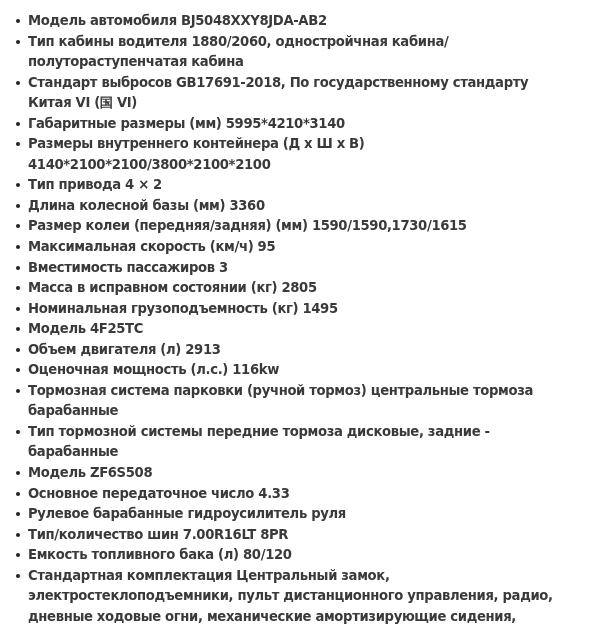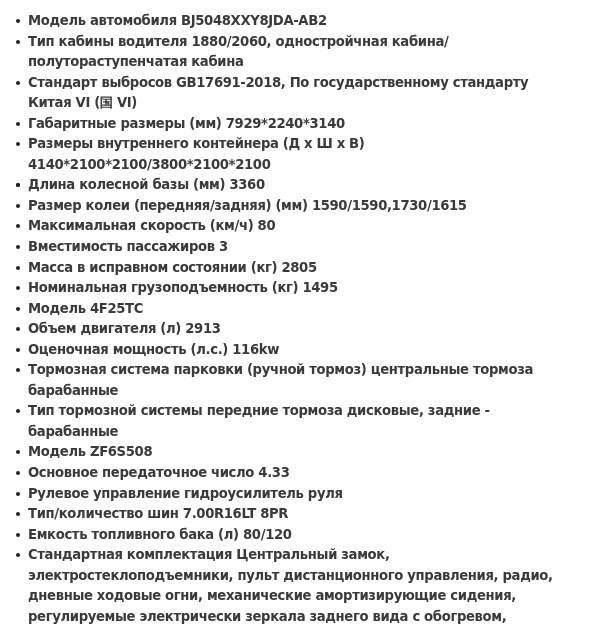--- a/index.html
+++ b/index.html
@@ -30,33 +30,33 @@
       background: #222;
     }
   </style>
 </head>
 <body>
 
 <ul class="spec-list">
   <li><span class="bullet"></span><span>Модель автомобиля BJ5048XXY8JDA-AB2</span></li>
   <li><span class="bullet"></span><span>Тип кабины водителя 1880/2060, одностройчная кабина/полутораступенчатая кабина</span></li>
   <li><span class="bullet"></span><span>Стандарт выбросов GB17691-2018, По государственному стандарту Китая VI (国 VI)</span></li>
-  <li><span class="bullet"></span><span>Габаритные размеры (мм) 7929*2240*3140</span></li>
+  <li><span class="bullet"></span><span>Габаритные размеры (мм) 5995*4210*3140</span></li>
   <li><span class="bullet"></span><span>Размеры внутреннего контейнера (Д х Ш х В) 4140*2100*2100/3800*2100*2100</span></li>
-  <li><span class="bullet"></span></li>
+  <li><span class="bullet"></span><span>Тип привода 4 × 2</span></li>
   <li><span class="bullet"></span><span>Длина колесной базы (мм) 3360</span></li>
   <li><span class="bullet"></span><span>Размер колеи (передняя/задняя) (мм)  1590/1590,1730/1615</span></li>
-  <li><span class="bullet"></span><span>Максимальная скорость (км/ч) 80</span></li>
+  <li><span class="bullet"></span><span>Максимальная скорость (км/ч) 95</span></li>
   <li><span class="bullet"></span><span>Вместимость пассажиров 3</span></li>
   <li><span class="bullet"></span><span>Масса в исправном состоянии (кг) 2805</span></li>
   <li><span class="bullet"></span><span>Номинальная грузоподъемность (кг) 1495</span></li>
   <li><span class="bullet"></span><span>Модель 4F25TC</span></li>
   <li><span class="bullet"></span><span>Объем двигателя (л) 2913</span></li>
   <li><span class="bullet"></span><span>Оценочная мощность (л.с.) 116kw</span></li>
   <li><span class="bullet"></span><span>Тормозная система парковки (ручной тормоз) центральные тормоза барабанные</span></li>
   <li><span class="bullet"></span><span>Тип тормозной системы передние тормоза дисковые, задние - барабанные</span></li>
   <li><span class="bullet"></span><span>Модель ZF6S508</span></li>
   <li><span class="bullet"></span><span>Основное передаточное число 4.33</span></li>
-  <li><span class="bullet"></span><span>Рулевое управление гидроусилитель руля</span></li>
+  <li><span class="bullet"></span><span>Рулевое барабанные гидроусилитель руля</span></li>
   <li><span class="bullet"></span><span>Тип/количество шин 7.00R16LT 8PR</span></li>
   <li><span class="bullet"></span><span>Емкость топливного бака (л) 80/120</span></li>
   <li><span class="bullet"></span><span>Стандартная комплектация Центральный замок, электростеклоподъемники, пульт дистанционного управления, радио, дневные ходовые огни, механические амортизирующие сидения, регулируемые электрически зеркала заднего вида с обогревом, запасное колесо.</span></li>
 </ul>
 
 </body></html>

